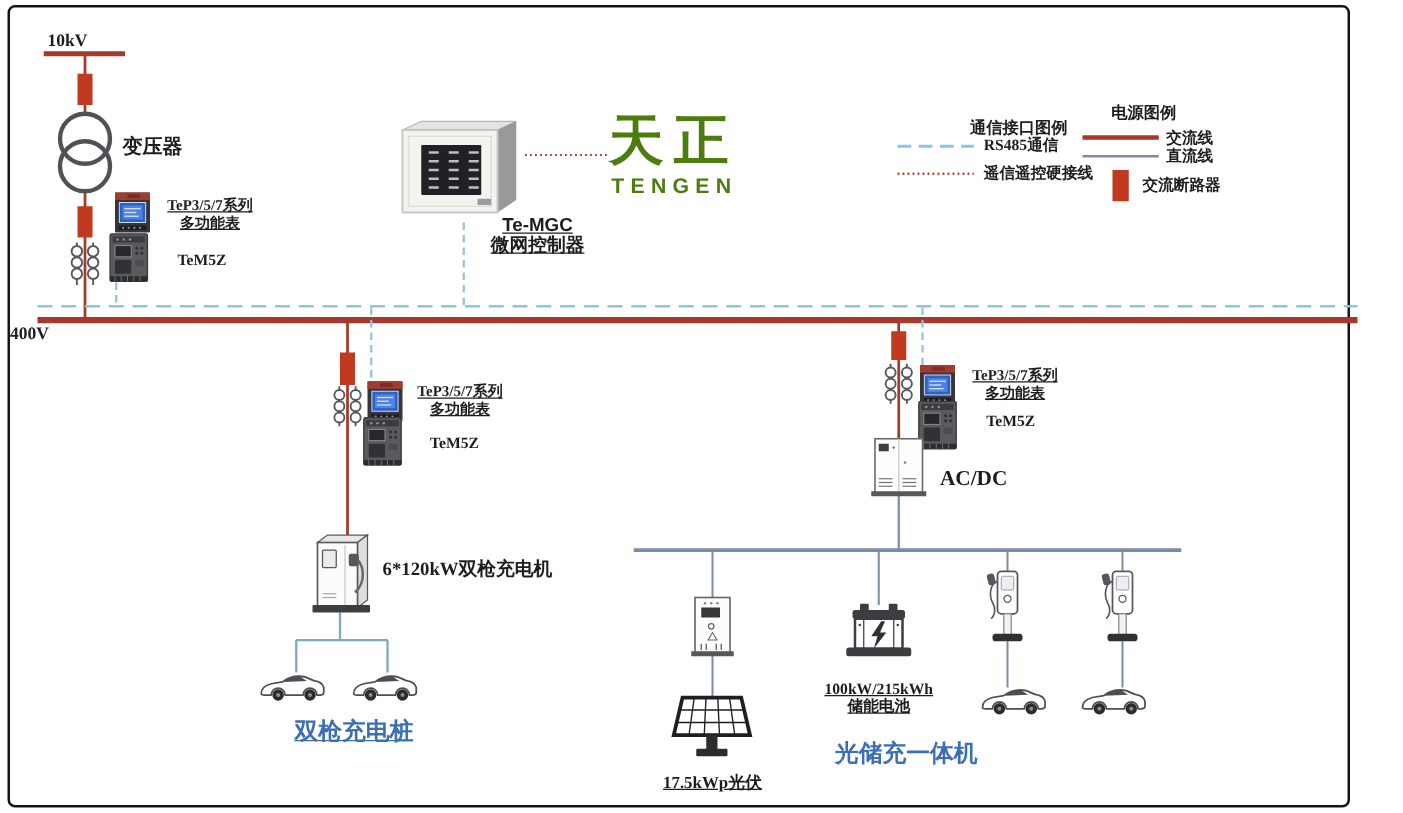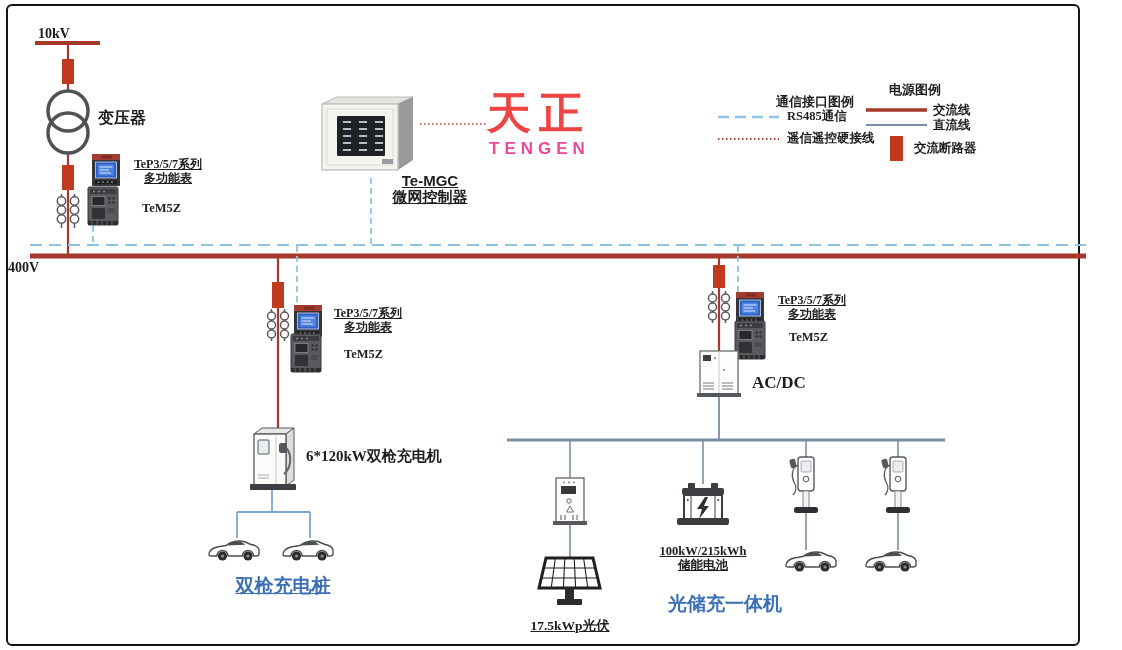--- a/index.html
+++ b/index.html
@@ -4,22 +4,22 @@
 <style>
   html,body{margin:0;padding:0;background:#fff;}
   .stage{position:relative;width:1086px;height:650px;background:#fff;overflow:hidden;
          font-family:"Liberation Serif","DejaVu Serif",serif;}
   .frame{position:absolute;left:6px;top:4px;right:6px;bottom:4px;border:2px solid #141414;border-radius:6px;}
   svg.wires{position:absolute;left:0;top:0;width:1122px;height:650px;}
   .lbl{position:absolute;color:#1d1d1d;font-weight:bold;white-space:nowrap;line-height:1.15;}
   .ctr{text-align:center;white-space:normal;text-decoration:underline;}
   .sans{font-family:"Liberation Sans","DejaVu Sans",sans-serif;}
   .blue{color:#3a6fb5;}
-  .brand-cn{color:#ef4444;font-size:44px;letter-spacing:8px;font-family:"Liberation Sans","DejaVu Sans",sans-serif;font-weight:bold;}
-  .brand-en{color:#ec4899;font-size:17px;letter-spacing:5px;font-family:"Liberation Sans","DejaVu Sans",sans-serif;font-weight:bold;}
+  .brand-cn{color:#4d7c0f;font-size:44px;letter-spacing:8px;font-family:"Liberation Sans","DejaVu Sans",sans-serif;font-weight:bold;}
+  .brand-en{color:#4d7c0f;font-size:17px;letter-spacing:5px;font-family:"Liberation Sans","DejaVu Sans",sans-serif;font-weight:bold;}
   .s12{font-size:12px;} .s125{font-size:12.5px;} .s13{font-size:13px;} .s135{font-size:13.5px;}
   .s14{font-size:14px;} .s15{font-size:15px;} .s17{font-size:17px;} .s19{font-size:19px;}
 </style>
 </head>
 <body>
 
 <div class="stage">
   <div class="frame"></div>
 
   <svg class="wires" viewBox="0 0 1122 650">

